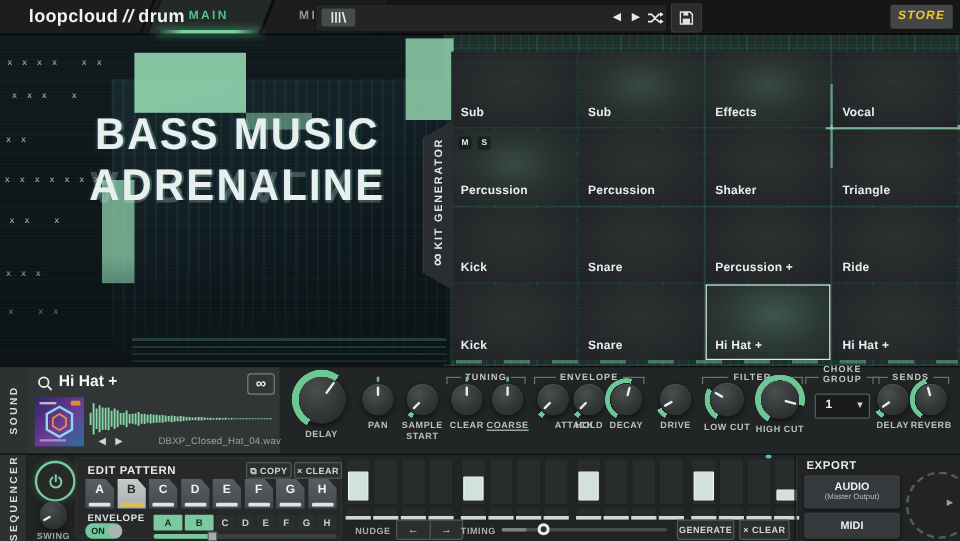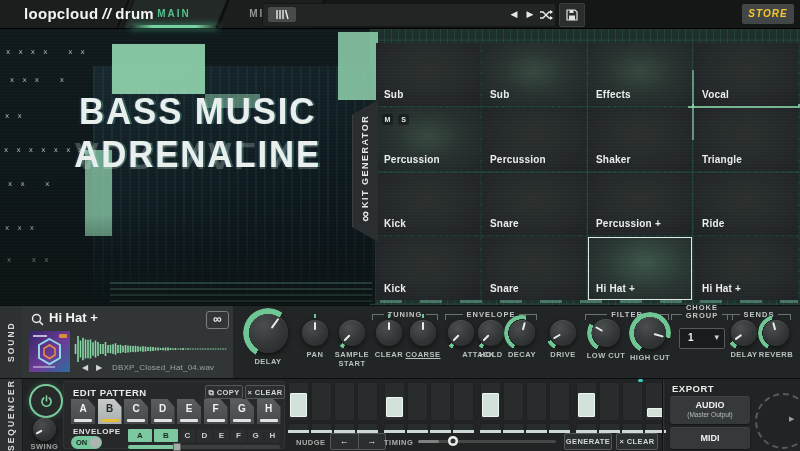--- a/index.html
+++ b/index.html
@@ -67,21 +67,21 @@
   #sample-name{position:absolute;left:27px;top:4px;font-size:13px;font-weight:bold;color:#f3f6f5;}
   #inf-btn{position:absolute;left:184px;top:5px;width:21px;height:16px;border:1px solid #7b807f;border-radius:3px;color:#eaeeec;
       font-size:12px;font-weight:bold;text-align:center;line-height:15px;cursor:pointer;}
   #album-art{position:absolute;left:7px;top:25px;width:41px;height:41px;background:linear-gradient(135deg,#35256b,#6d3b97 55%,#2a6f9e);overflow:hidden;cursor:pointer;}
   #album-art .chip{position:absolute;right:3px;top:3px;width:8px;height:4px;background:#d98f3a;border-radius:1px;}
   #album-art .bar1{position:absolute;left:4px;top:4px;width:14px;height:2px;background:rgba(255,255,255,.65);}
   #album-art .bar2{position:absolute;left:4px;bottom:4px;width:22px;height:2px;background:rgba(255,255,255,.4);}
   #wave{position:absolute;left:52px;top:24px;width:153px;height:38px;}
   #prev-sample{position:absolute;left:60px;top:57px;font-size:8px;color:#d3d8d6;cursor:pointer;}
   #next-sample{position:absolute;left:74px;top:57px;font-size:8px;color:#d3d8d6;cursor:pointer;}
-  #file-name{position:absolute;left:90px;top:57px;font-size:8px;color:#9aa3a0;letter-spacing:.2px;}
+  #file-name{position:absolute;left:78px;top:57px;font-size:8px;color:#9aa3a0;letter-spacing:.2px;padding-left:32px;}
   #controls{position:absolute;left:233px;top:0;width:567px;height:73px;}
   .knob{position:absolute;border-radius:50%;cursor:pointer;
      background:radial-gradient(circle at 38% 30%,#4a4e4f,#323637 55%,#26292a 100%);
      box-shadow:0 2px 5px rgba(0,0,0,.55),inset 0 1px 1px rgba(255,255,255,.09);}
   .knob .arc{position:absolute;inset:-5px;border-radius:50%;
      -webkit-mask:radial-gradient(closest-side,transparent 76%,#000 77%);mask:radial-gradient(closest-side,transparent 76%,#000 77%);}
   .knob .ind{position:absolute;inset:0;}
   .knob .ind::before{content:"";position:absolute;left:calc(50% - 1px);top:2px;width:2px;height:30%;background:#e8edeb;border-radius:1px;}
   .knob .tick{position:absolute;left:calc(50% - 1px);top:-6px;width:2px;height:4px;background:#6fc695;}
   .knob-label{position:absolute;text-align:center;font-size:7.5px;font-weight:bold;letter-spacing:.5px;color:#b9c0be;white-space:pre-line;line-height:9px;}

